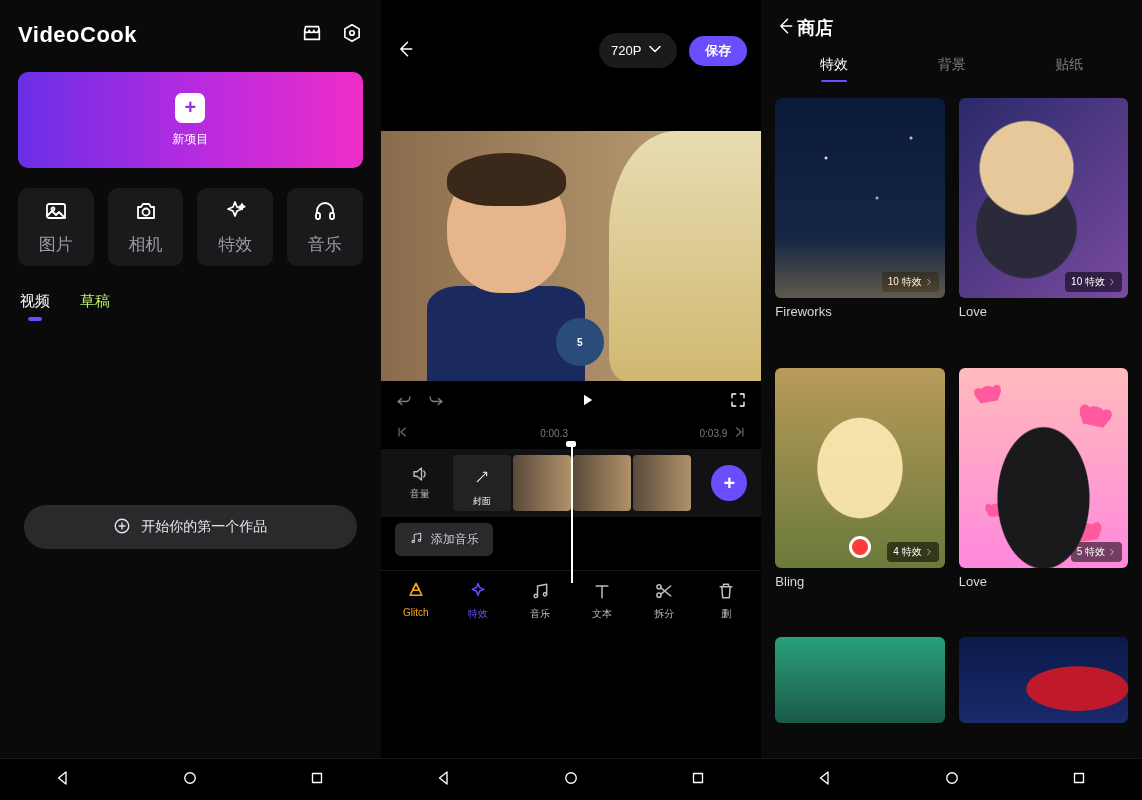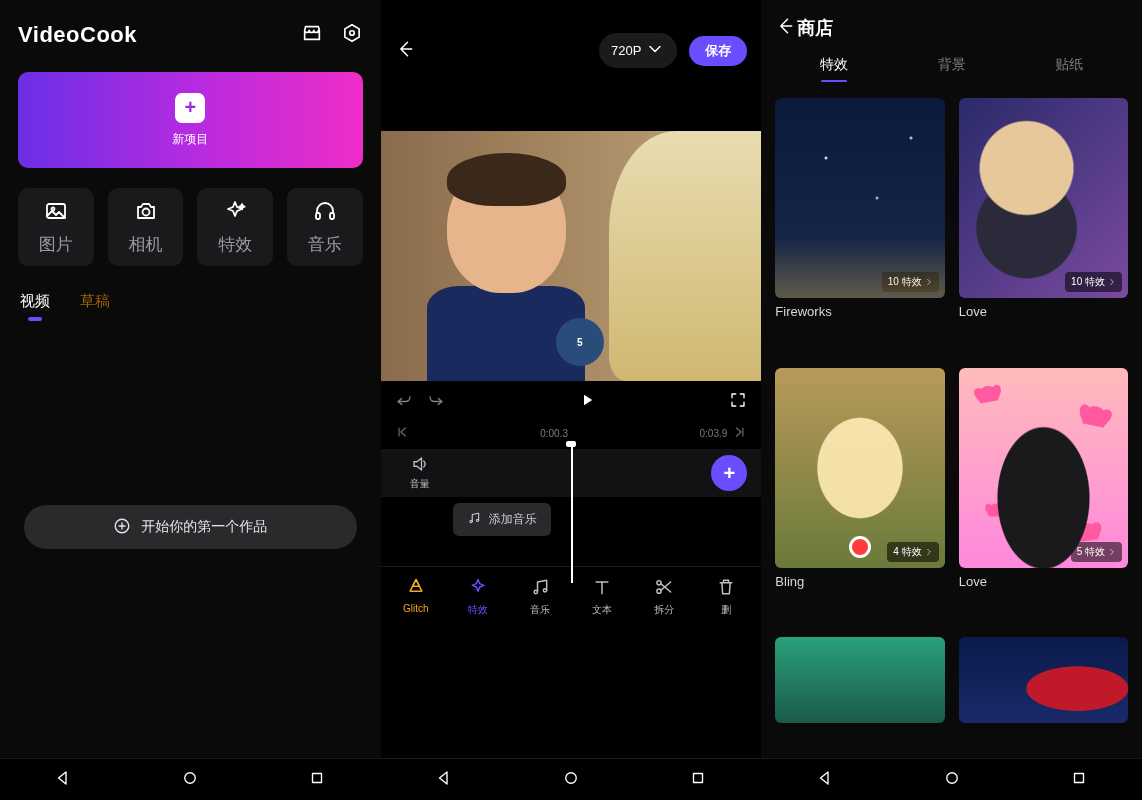--- a/index.html
+++ b/index.html
@@ -13,21 +13,21 @@
 .top-icons { display: flex; gap: 18px; align-items: center; }
 .top-icons svg { width: 22px; height: 22px; }
 .new-project { margin: 8px 18px 20px; border-radius: 10px; background: linear-gradient(90deg, #6a2fe6, #b42be0, #ef2dc8); height: 96px; display: flex; flex-direction: column; align-items: center; justify-content: center; gap: 8px; }
 .plus-box { width: 30px; height: 30px; background: #fff; border-radius: 7px; display: flex; align-items: center; justify-content: center; color: #9b2de1; font-size: 20px; font-weight: 700; }
 .np-label { color: #fff; font-size: 12px; }
 .tile-row { display: flex; gap: 14px; padding: 0 18px; }
 .tile { flex: 1; background: #1a1a1d; border-radius: 10px; height: 78px; display: flex; flex-direction: column; align-items: center; justify-content: center; gap: 6px; }
 .tile svg { width: 24px; height: 24px; }
 .tile-label { font-size: 17px; color: #9a9aa0; }
 .tabs { display: flex; gap: 30px; padding: 26px 20px 6px; align-items: center; }
-.tab { font-size: 15px; color: #a16207; position: relative; padding-bottom: 8px; }
+.tab { font-size: 15px; color: #bef264; position: relative; padding-bottom: 8px; }
 .tab.active { color: #fff; }
 .tab.active::after { content: ""; position: absolute; left: 50%; transform: translateX(-50%); bottom: -2px; width: 14px; height: 4px; background: #6b4cff; border-radius: 3px; }
 .start-btn { margin: 180px 24px 0; background: #2a2a2d; border-radius: 999px; height: 44px; display: flex; align-items: center; justify-content: center; gap: 10px; font-size: 14px; color: #e6e6ea; }
 .start-btn svg { width: 18px; height: 18px; }
 
 
 .s2-top { display: flex; align-items: center; justify-content: space-between; padding: 33px 14px; }
 .s2-top svg { width: 20px; height: 20px; }
 .s2-top-right { display: flex; gap: 12px; align-items: center; }
 .res-pill { background: #1b1b1e; border-radius: 999px; padding: 6px 12px; font-size: 13px; display: flex; align-items: center; gap: 4px; }
@@ -53,23 +53,23 @@
 .playhead .cap { position: absolute; left: 50%; top: -8px; transform: translateX(-50%); width: 10px; height: 6px; background: #fff; border-radius: 2px; }
 .clip-row { display: flex; align-items: center; padding: 6px 14px; gap: 8px; background: #121214; }
 .vol-cell { width: 50px; display: flex; flex-direction: column; align-items: center; gap: 4px; font-size: 10px; color: #bdbdc2; }
 .vol-cell svg { width: 18px; height: 18px; }
 .clips { display: flex; gap: 2px; }
 .clip { width: 58px; height: 56px; background: linear-gradient(90deg,#5a4a3a,#b0926a); border-radius: 4px; position: relative; display: flex; align-items: flex-start; justify-content: center; font-size: 9px; padding-top: 3px; }
 .clip-cover { background: #222; }
 .clip-cover svg { width: 14px; height: 14px; color: #fff; margin: 12px auto 0; display: block; }
 .add-btn { margin-left: auto; width: 36px; height: 36px; border-radius: 50%; background: #6b4cff; display: flex; align-items: center; justify-content: center; font-size: 20px; font-weight: 700; }
 .music-row { padding: 6px 14px 14px; display: flex; }
-.music-pill { margin-left: 58px; background: #2a2a2d; border-radius: 6px; padding: 8px 14px; display: flex; align-items: center; gap: 8px; font-size: 12px; color: #cfcfd4; }
+.music-pill { background: #2a2a2d; border-radius: 6px; padding: 8px 14px; display: flex; align-items: center; gap: 8px; font-size: 12px; color: #cfcfd4; }
 .music-pill svg { width: 14px; height: 14px; }
-.tool-row { display: flex; justify-content: space-around; padding: 10px 4px; border-top: 1px solid #1a1a1c; margin-top: 16px; }
+.tool-row { display: flex; justify-content: space-around; padding: 10px 4px; border-top: 1px solid #1a1a1c; }
 .tool { display: flex; flex-direction: column; align-items: center; gap: 4px; font-size: 10px; color: #bdbdc2; min-width: 52px; }
 .tool svg { width: 20px; height: 20px; }
 .tool.active { color: #f5a623; }
 .tool.accent { color: #6b4cff; }
 
 
 .s3-top { display: flex; align-items: center; gap: 2px; padding: 16px 14px 10px; }
 .s3-top svg { width: 20px; height: 20px; }
 .s3-title { font-size: 18px; font-weight: 600; }
 .s3-tabs { display: flex; justify-content: space-around; padding: 6px 14px 6px; }
@@ -257,20 +257,31 @@
       <div class="line"></div>
     </div>
 
   <div class="clip-row">
     <div class="vol-cell">
       <svg class="ico" viewBox="0 0 24 24">
           <path d="M4 9v6h4l6 5V4l-6 5H4zM17 8a6 6 0 010 8"></path>
         </svg>
       <span>音量</span>
     </div>
+    <div class="clips">
+      <div class="clip clip-cover">
+        <svg class="ico" viewBox="0 0 24 24">
+            <path d="M4 20l14-14M14 4h6v6"></path>
+          </svg>
+        <span style="position:absolute;bottom:3px;font-size:9px;">封面</span>
+      </div>
+      <div class="clip"></div>
+      <div class="clip"></div>
+      <div class="clip"></div>
+    </div>
     <div class="add-btn">+</div>
   </div>
 
   <div class="music-row">
     <div class="music-pill">
       <span><svg class="ico" viewBox="0 0 24 24">
             <path d="M9 18V6l11-2v12"></path>
             <circle cx="7" cy="18" r="2"></circle>
             <circle cx="18" cy="16" r="2"></circle>
           </svg></span>

